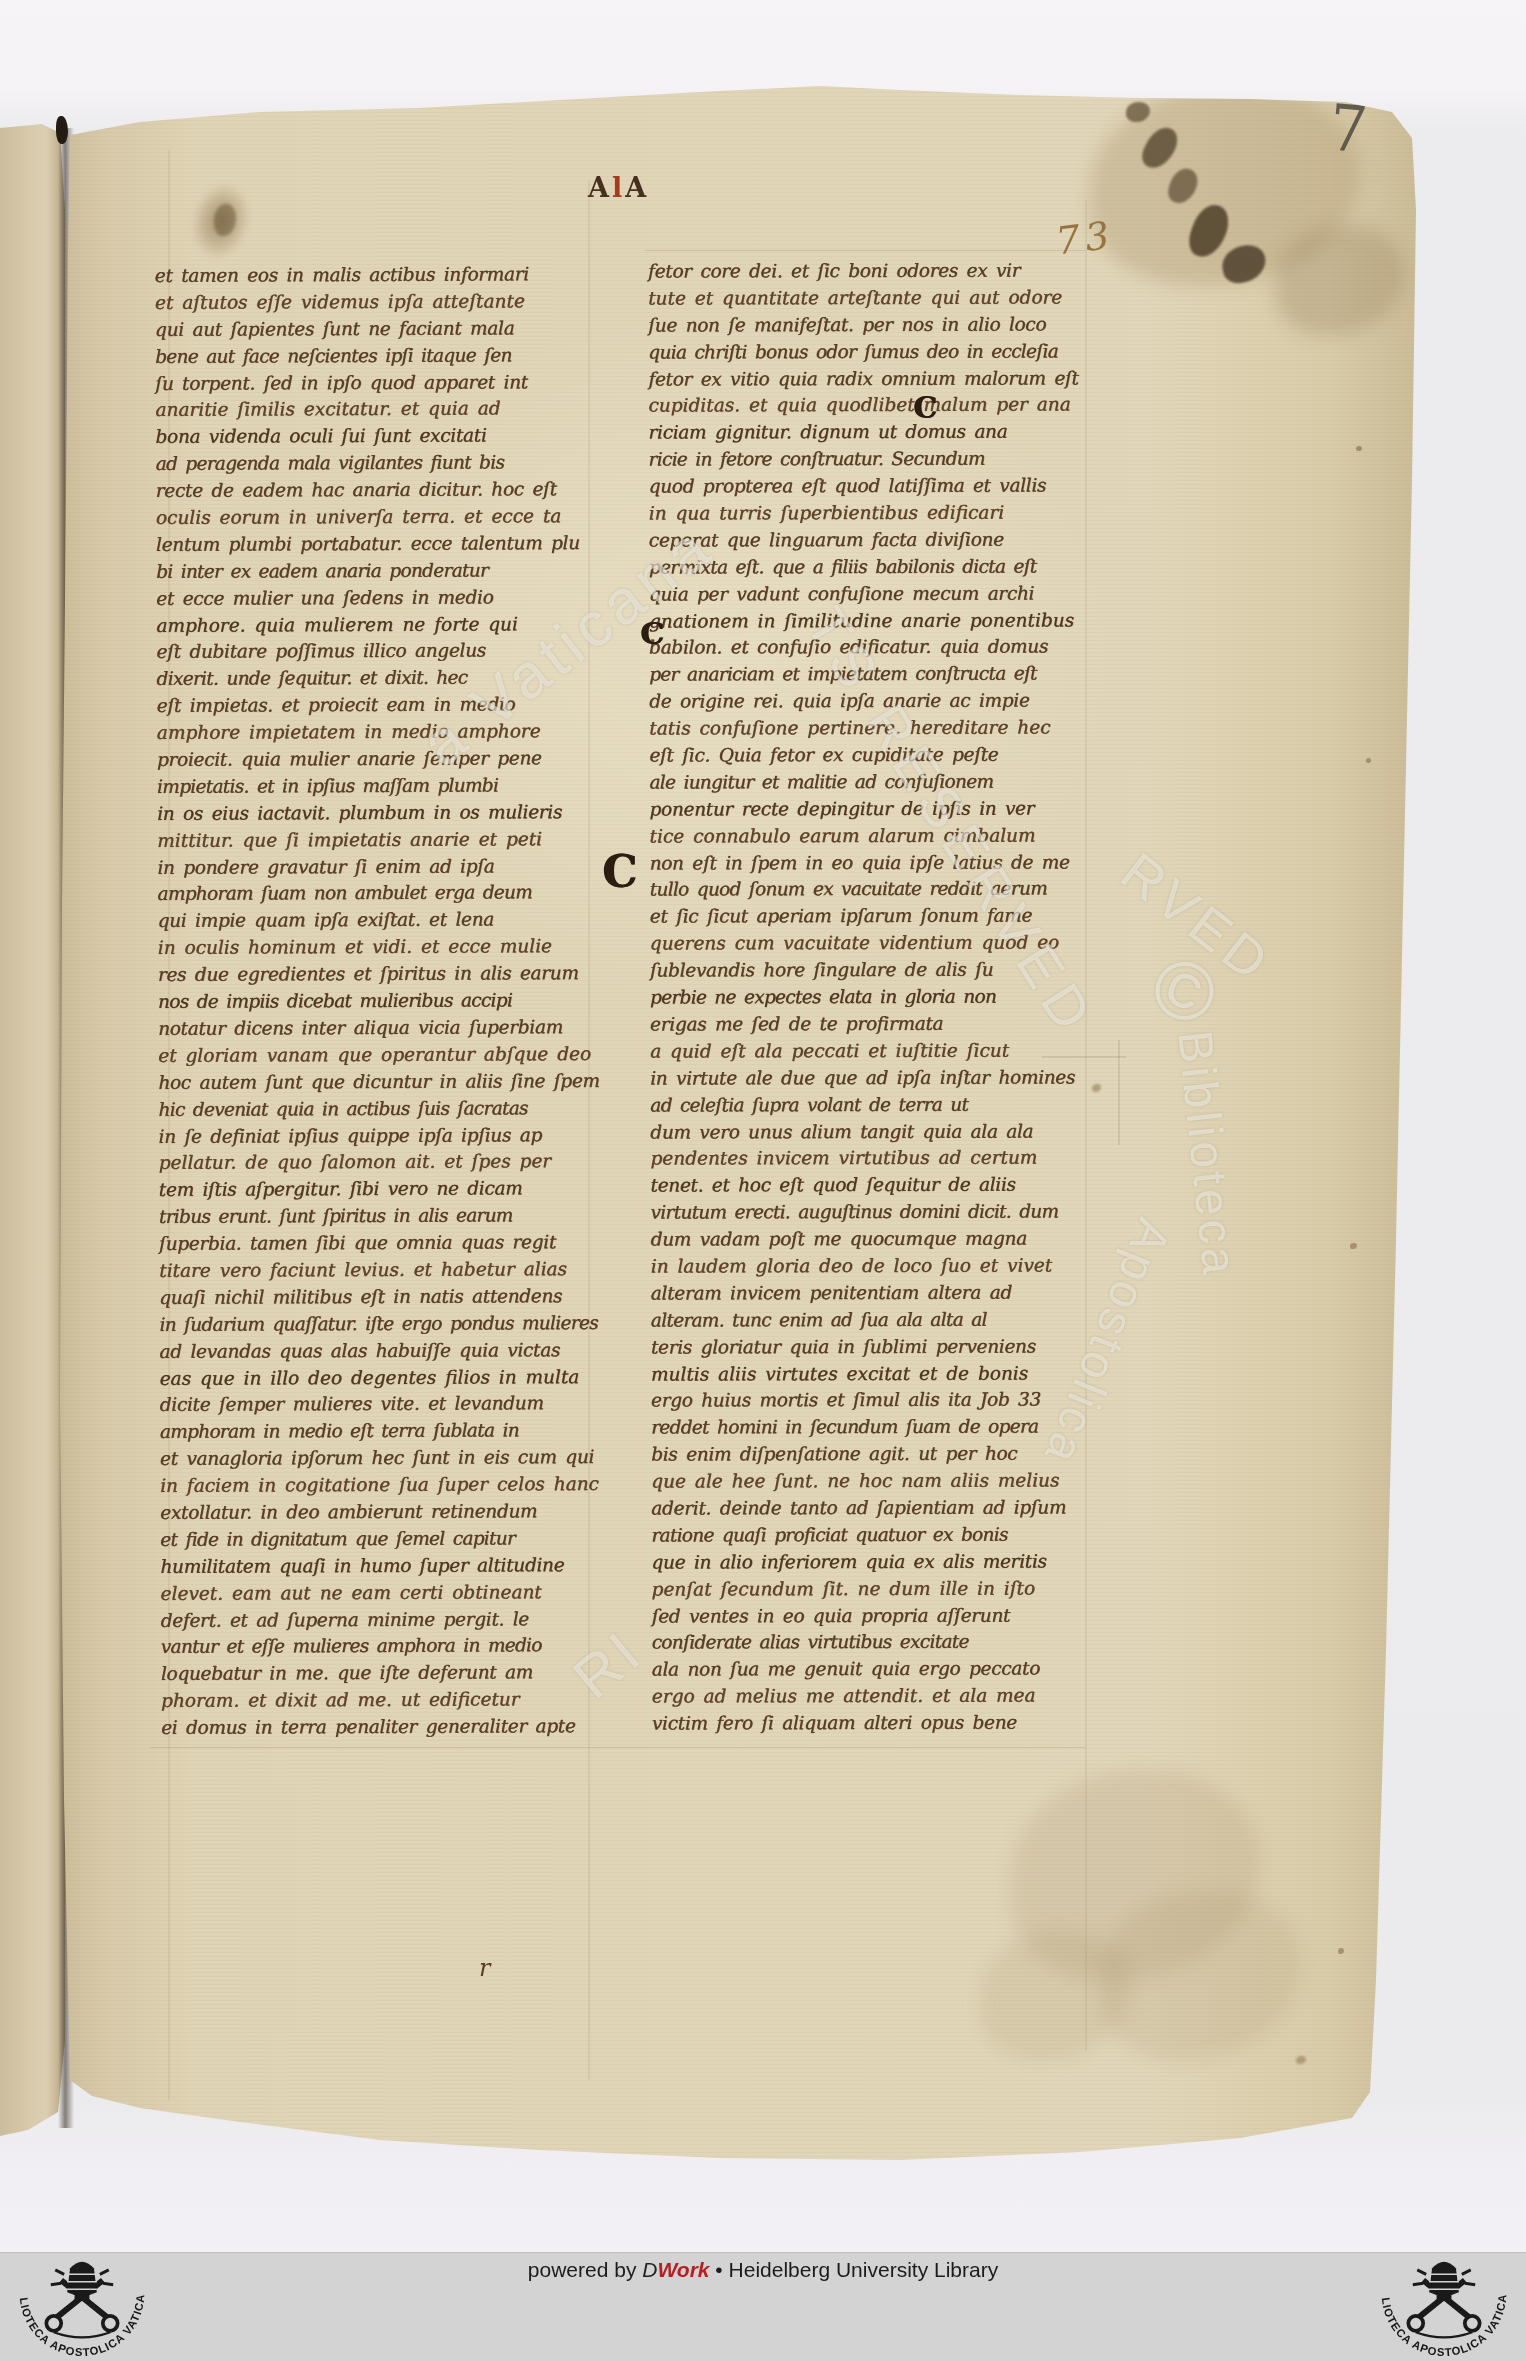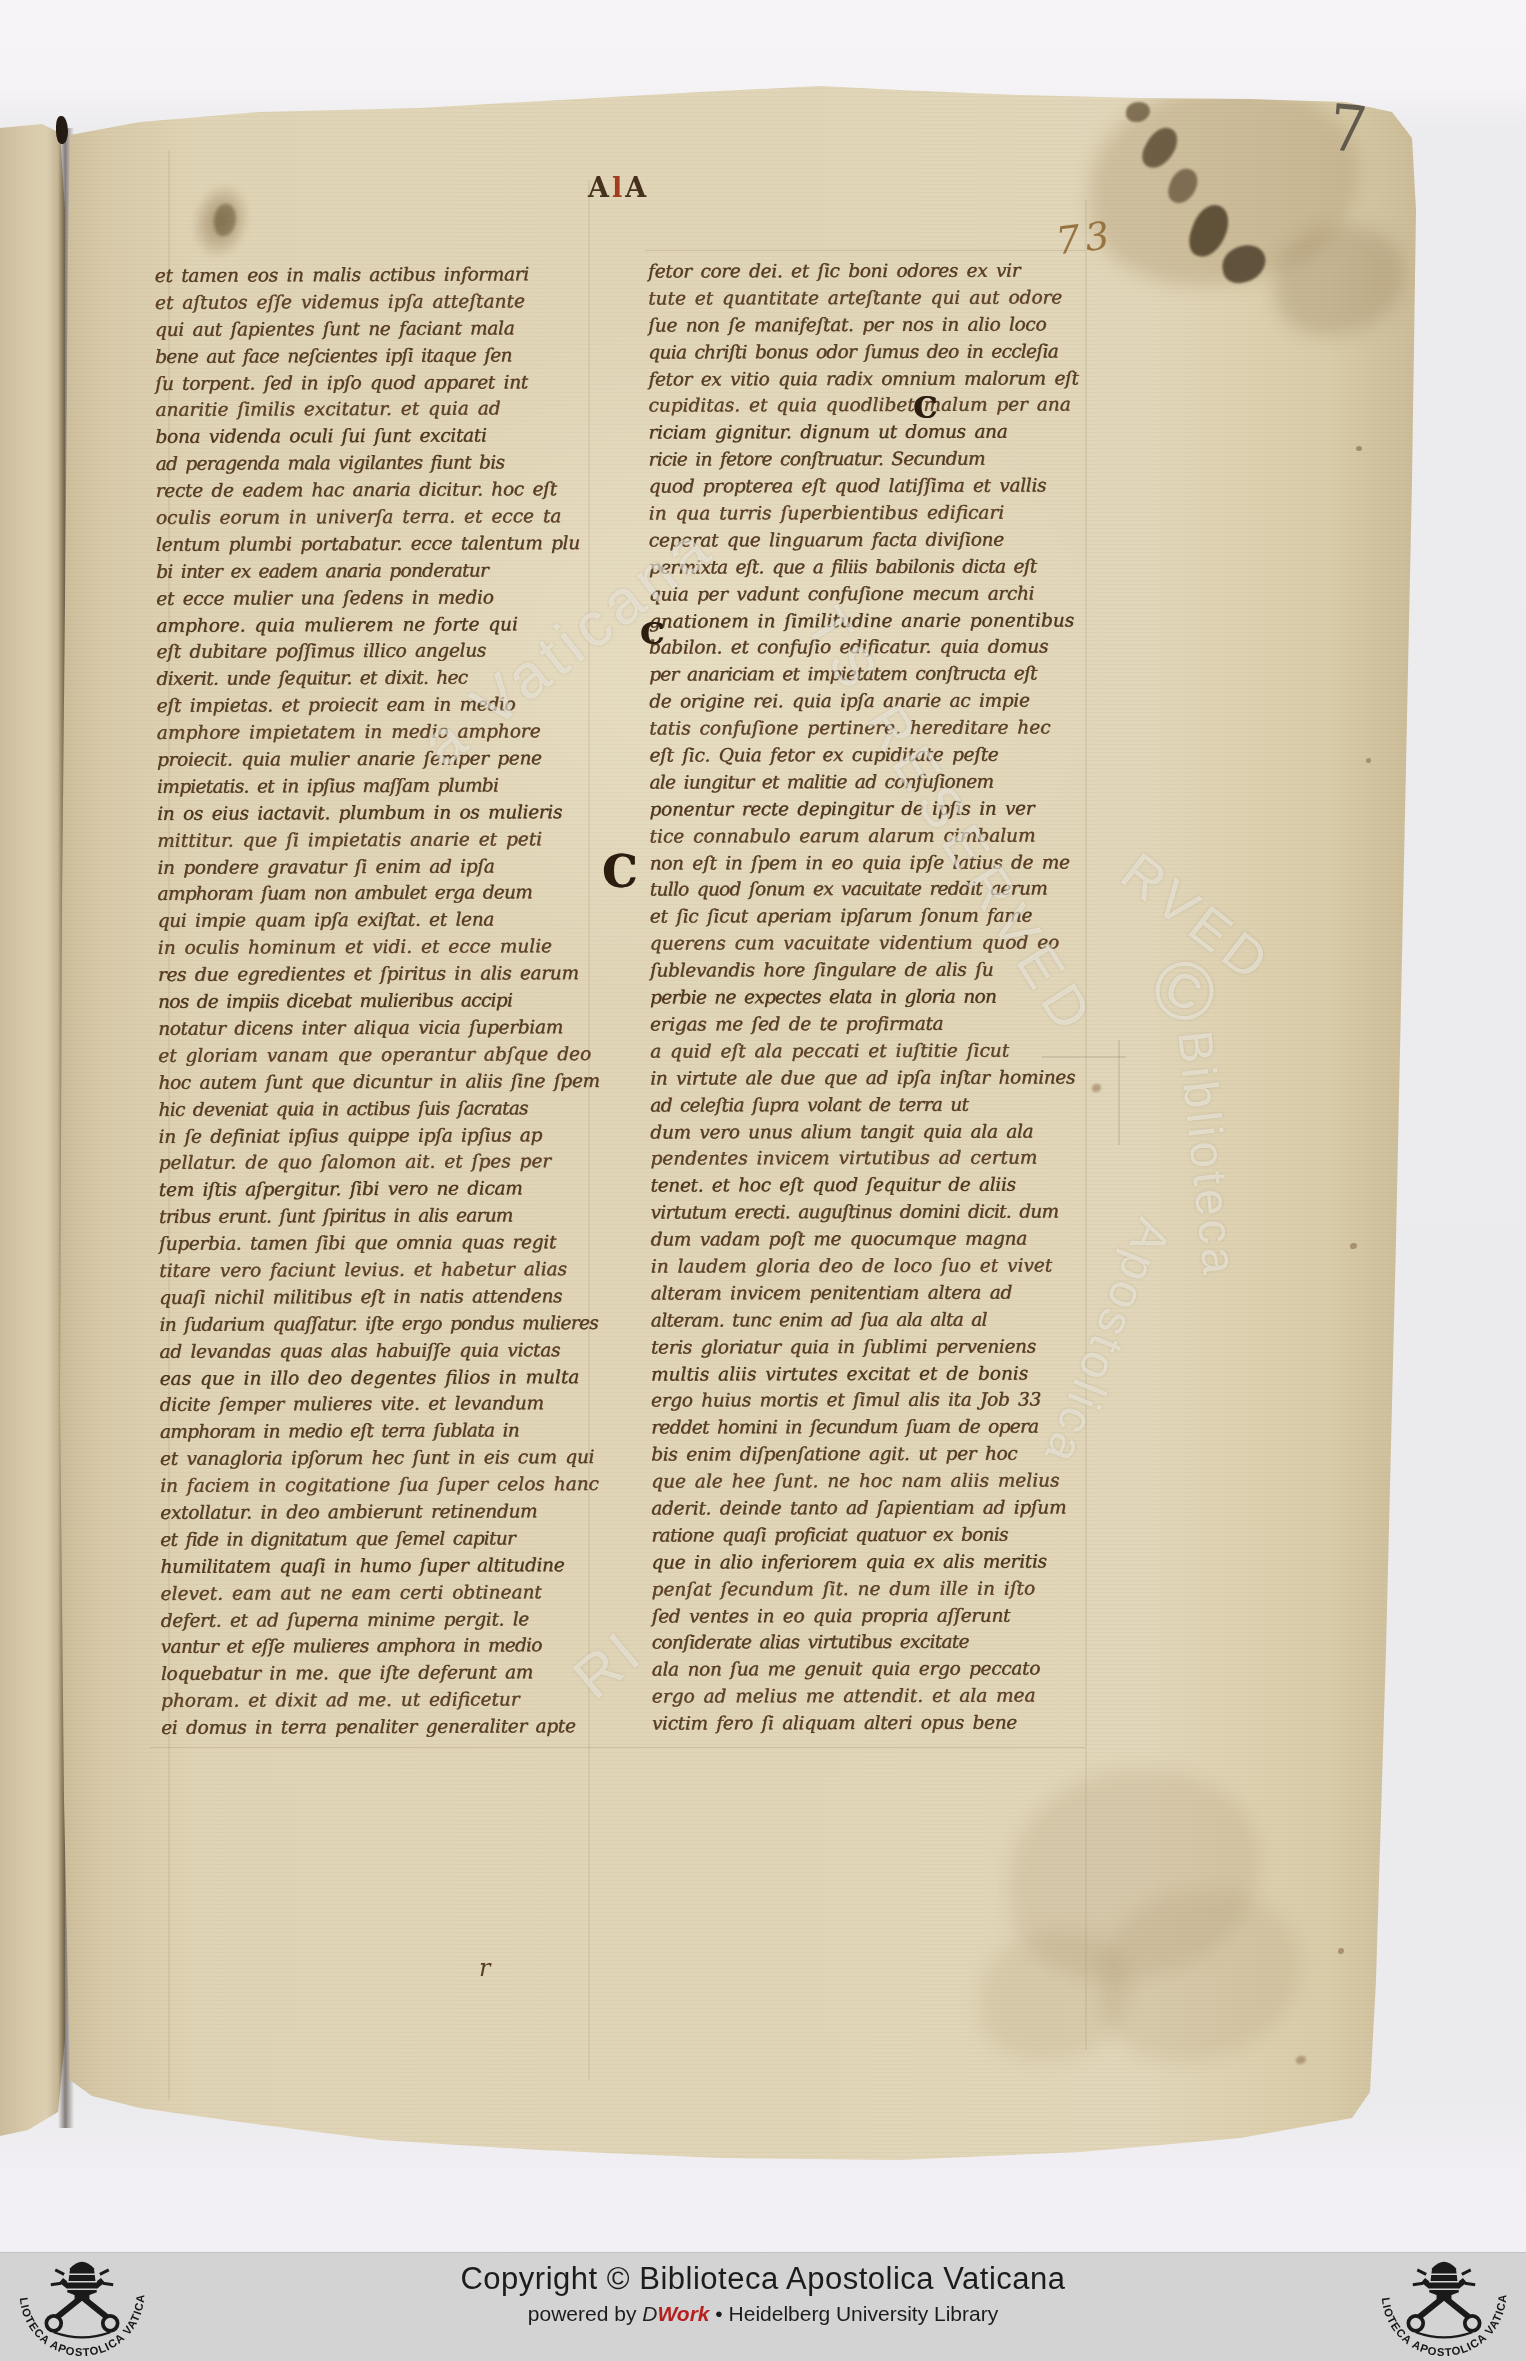--- a/index.html
+++ b/index.html
@@ -239,21 +239,20 @@
 
   <div class="wm" style="left:408px;top:724px;font-size:62px;letter-spacing:6px;transform:rotate(-38deg);">a Vaticana</div>
   <div class="wm" style="left:848px;top:596px;font-size:56px;letter-spacing:9px;transform:rotate(58deg);">TS RESERVED</div>
   <div class="wm" style="left:1148px;top:840px;font-size:54px;letter-spacing:6px;transform:rotate(38deg);">RVED</div>
   <div class="wm" style="left:1176px;top:936px;font-size:82px;transform:rotate(24deg);">©</div>
   <div class="wm" style="left:1222px;top:1028px;font-size:48px;letter-spacing:4px;transform:rotate(84deg);">Biblioteca</div>
   <div class="wm" style="left:1182px;top:1232px;font-size:48px;letter-spacing:4px;transform:rotate(112deg);">Apostolica</div>
   <div class="wm" style="left:560px;top:1660px;font-size:58px;letter-spacing:5px;transform:rotate(-40deg);">RI</div>
 
   <div class="footer">
-    <div class="f-line1">Copyright © Biblioteca Apostolica Vaticana</div>
     <div class="f-line3"><span>powered by </span><span class="dwork-d">D</span><span class="dwork-work">Work</span><span> • Heidelberg University Library</span></div>
   </div>
 
   <svg class="emblem left" viewBox="0 0 100 70">
     <defs>
         <path id="arc-l" d="M 8,26 A 42,42 0 1 0 92,26"></path>
       </defs>
     <g stroke="#1a1a1a" fill="none">
       <path d="M33,42 L64,17" stroke-width="4"></path>
       <path d="M67,42 L36,17" stroke-width="4"></path>

